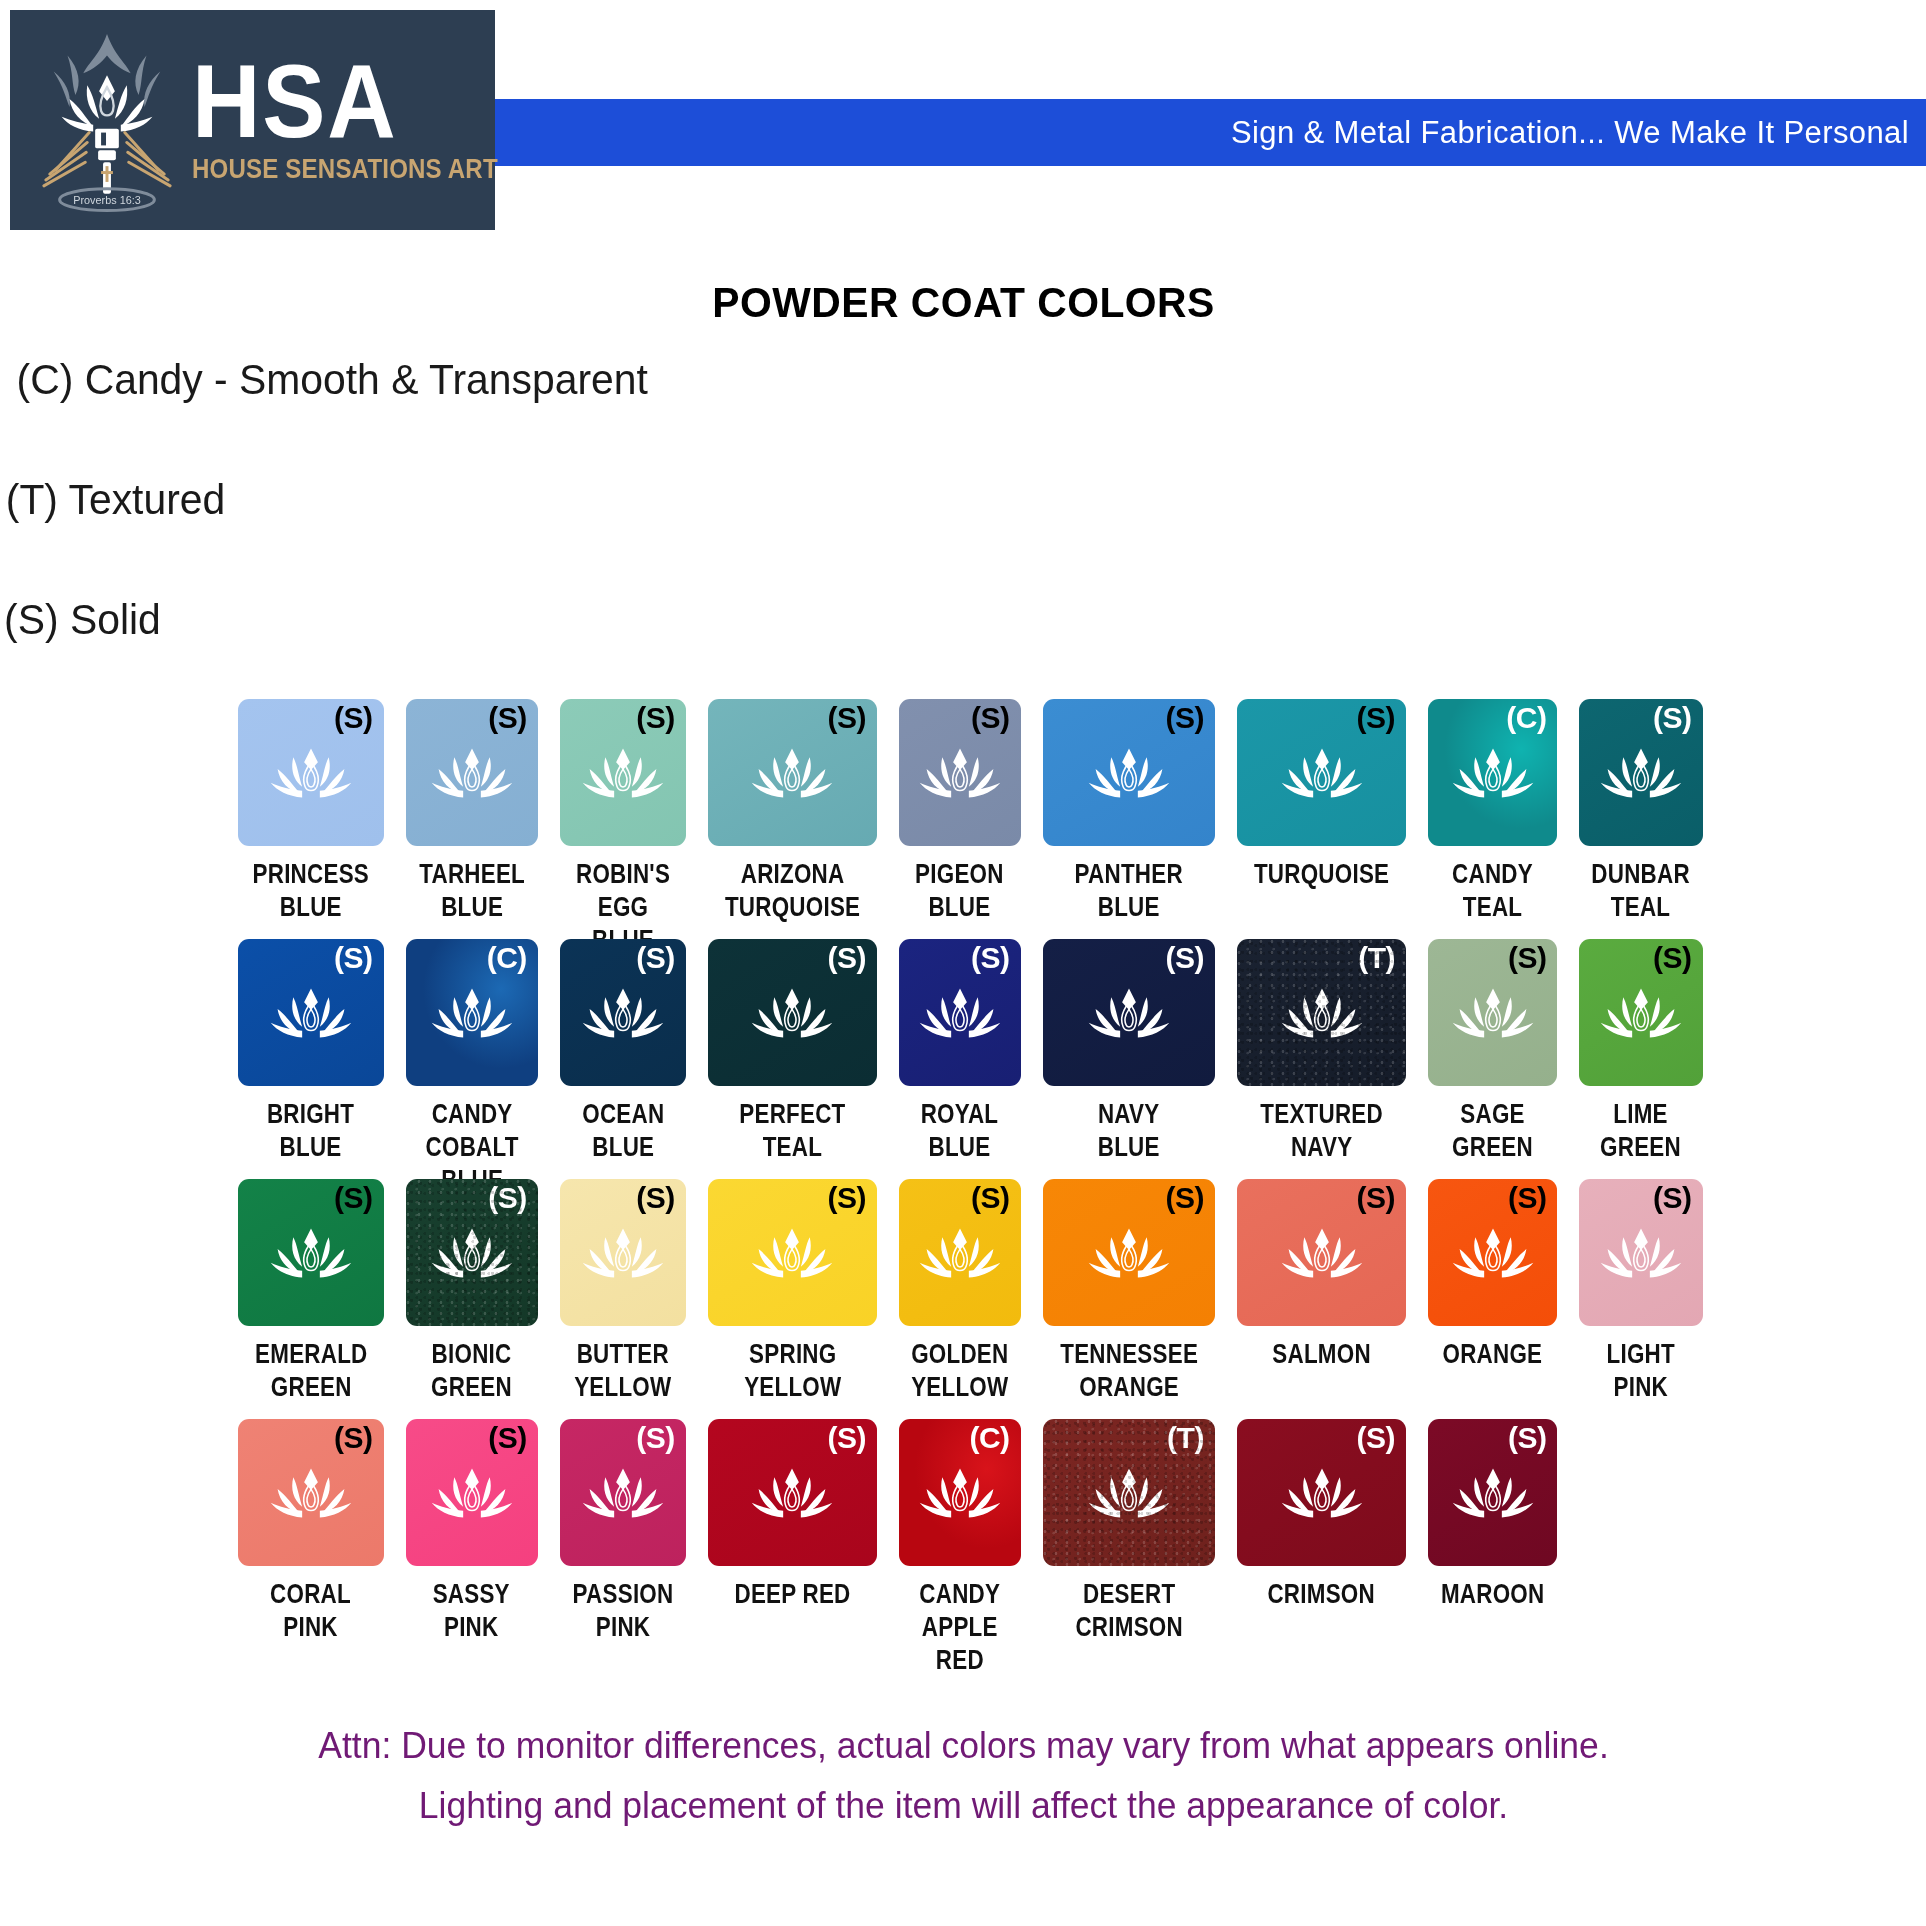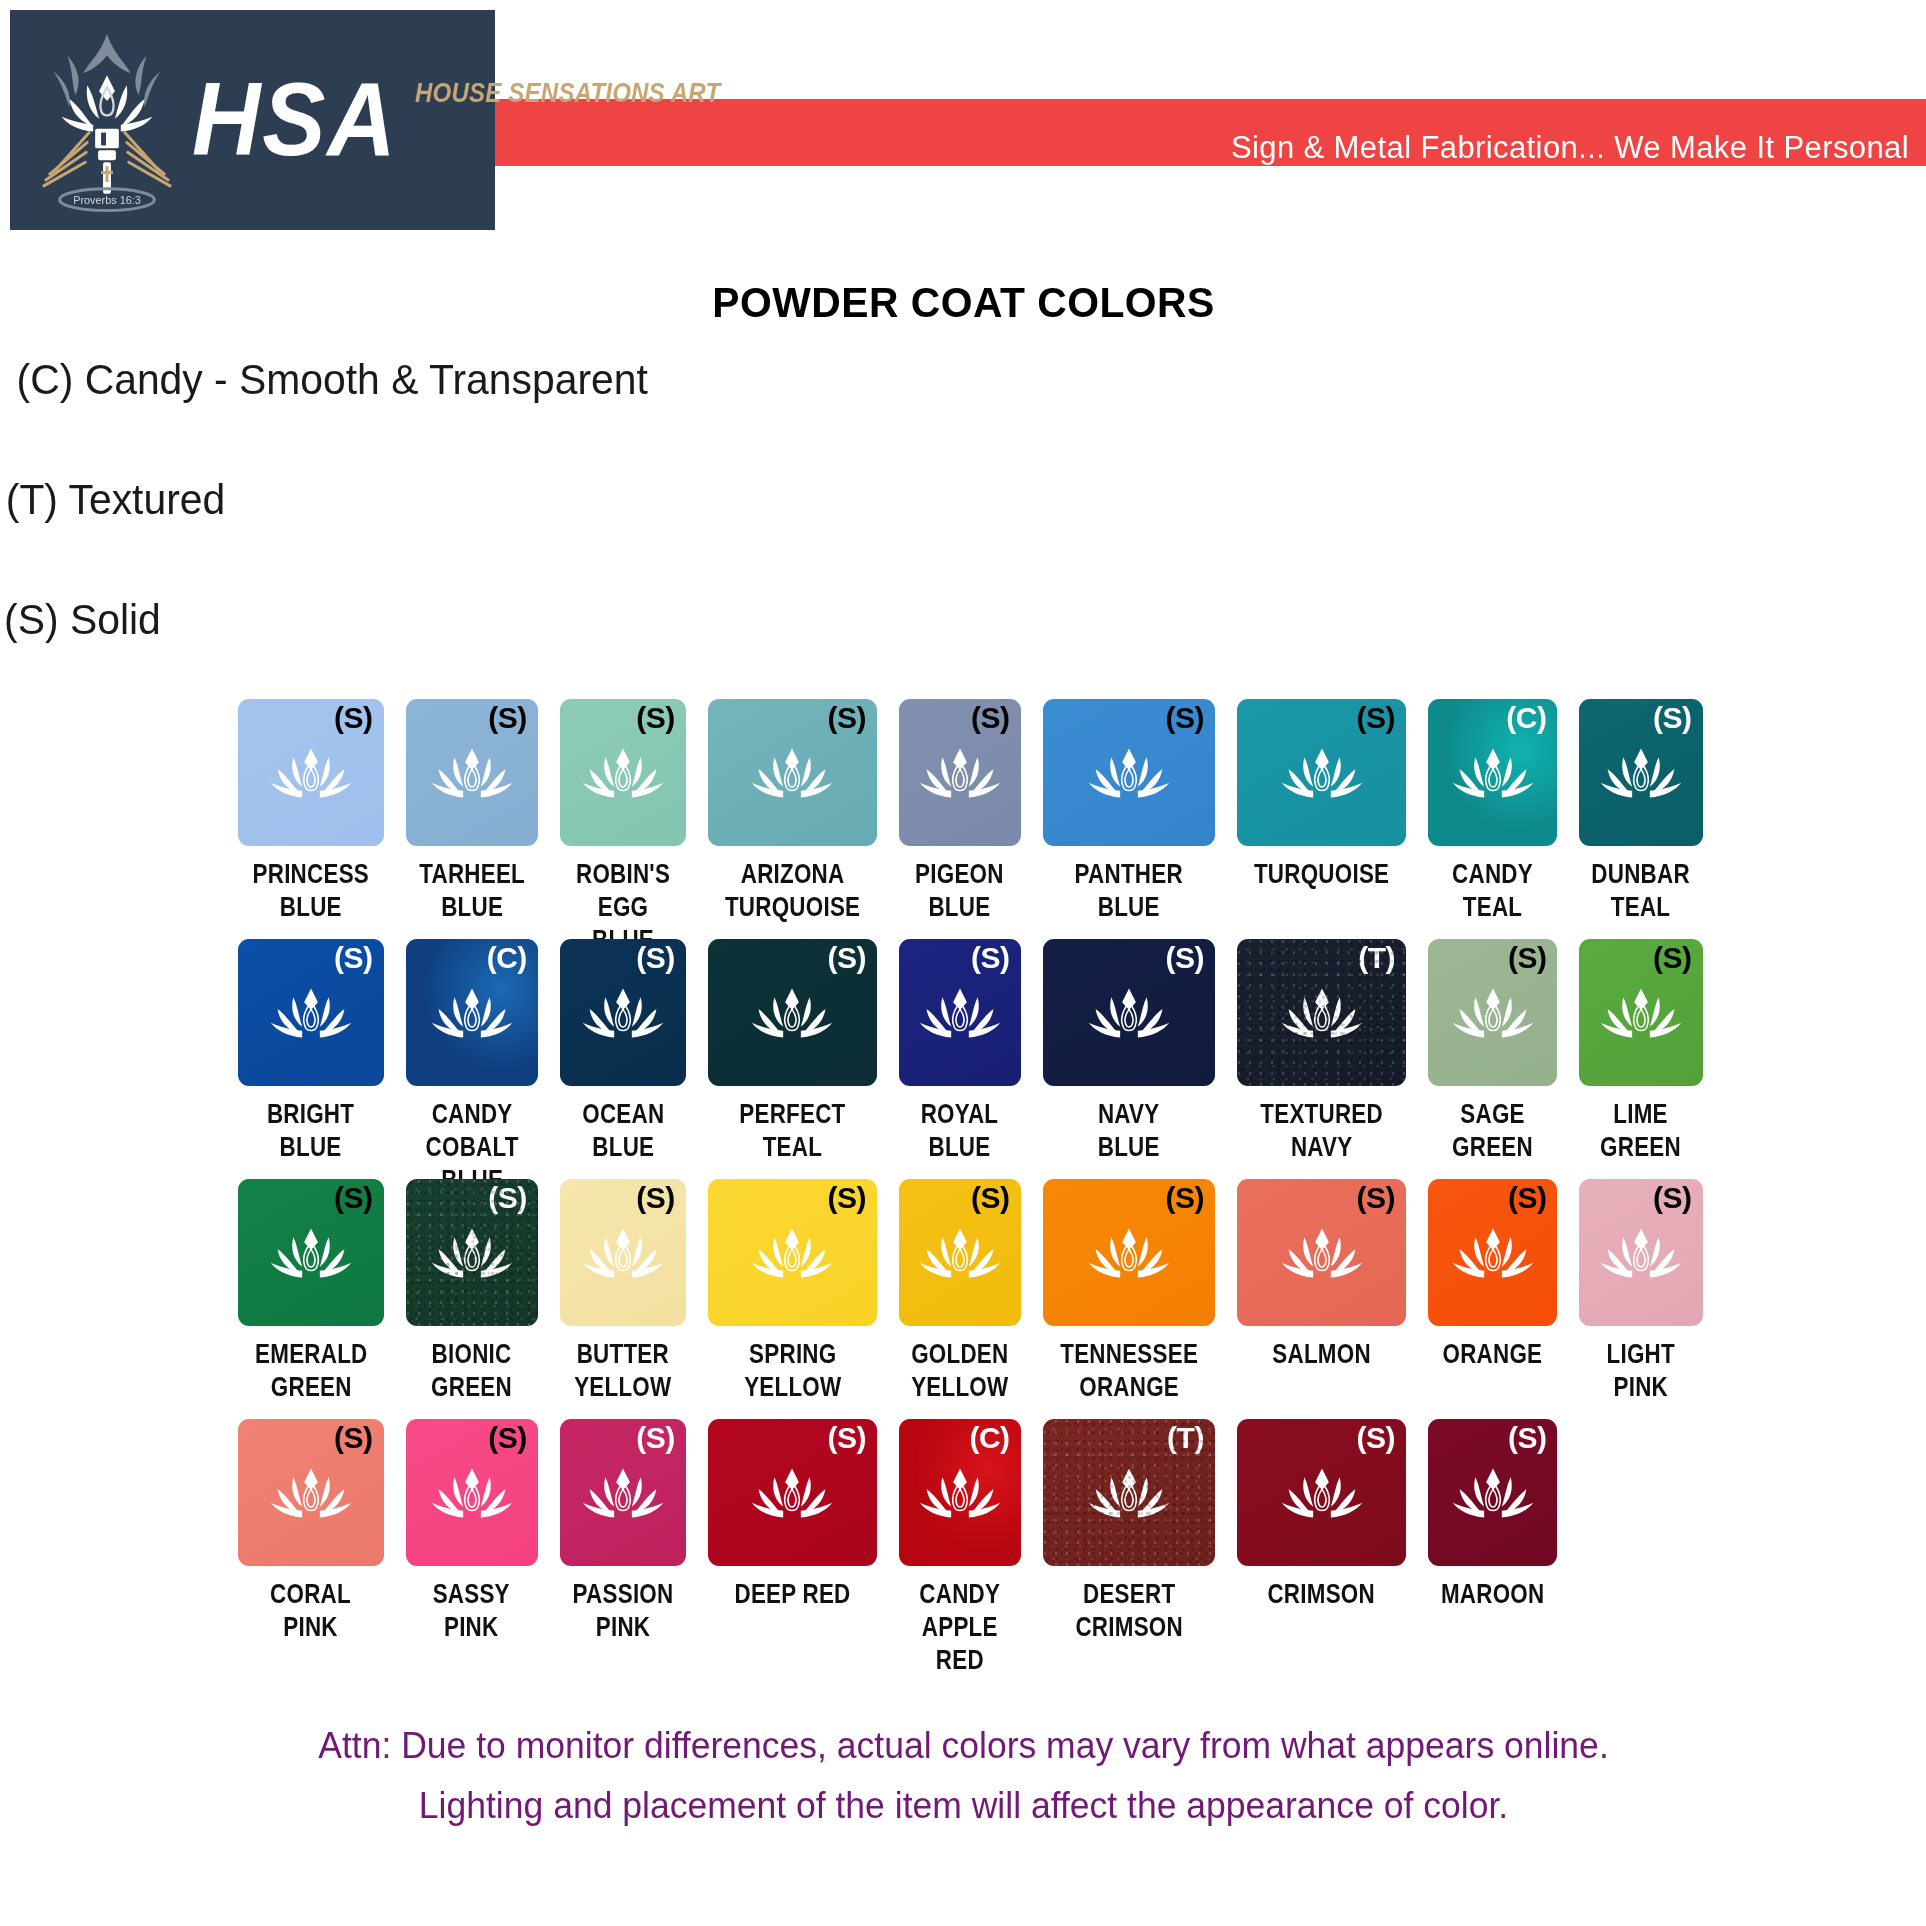--- a/index.html
+++ b/index.html
@@ -19,23 +19,23 @@
   .header {
     position: relative;
     height: 230px;
   }
   .tagline-band {
     position: absolute;
     left: 491px;
     top: 99px;
     right: 0;
     height: 67px;
-    background: #ef4444;
+    background: #1d4ed8;
     display: flex;
-    align-items: flex-end;
+    align-items: center;
     justify-content: flex-end;
     padding-right: 18px;
     box-sizing: border-box;
   }
   .tagline-text {
     color: #ffffff;
     font-size: 31px;
     letter-spacing: 0.4px;
     font-family: "Liberation Sans", sans-serif;
     white-space: nowrap;
@@ -54,23 +54,22 @@
   }
   .logo-emblem {
     width: 150px;
     height: 188px;
     flex: 0 0 auto;
     position: relative;
   }
   .logo-wordmark {
     margin-left: 10px;
     display: flex;
-    flex-direction: row;
+    flex-direction: column;
     justify-content: center;
-    font-style: italic;
   }
   .logo-hsa {
     color: #ffffff;
     font-size: 103px;
     font-weight: bold;
     line-height: 0.92;
     letter-spacing: 2px;
     font-family: "Liberation Sans Narrow", "Liberation Sans", sans-serif;
     transform: scaleX(0.92);
     transform-origin: left center;

